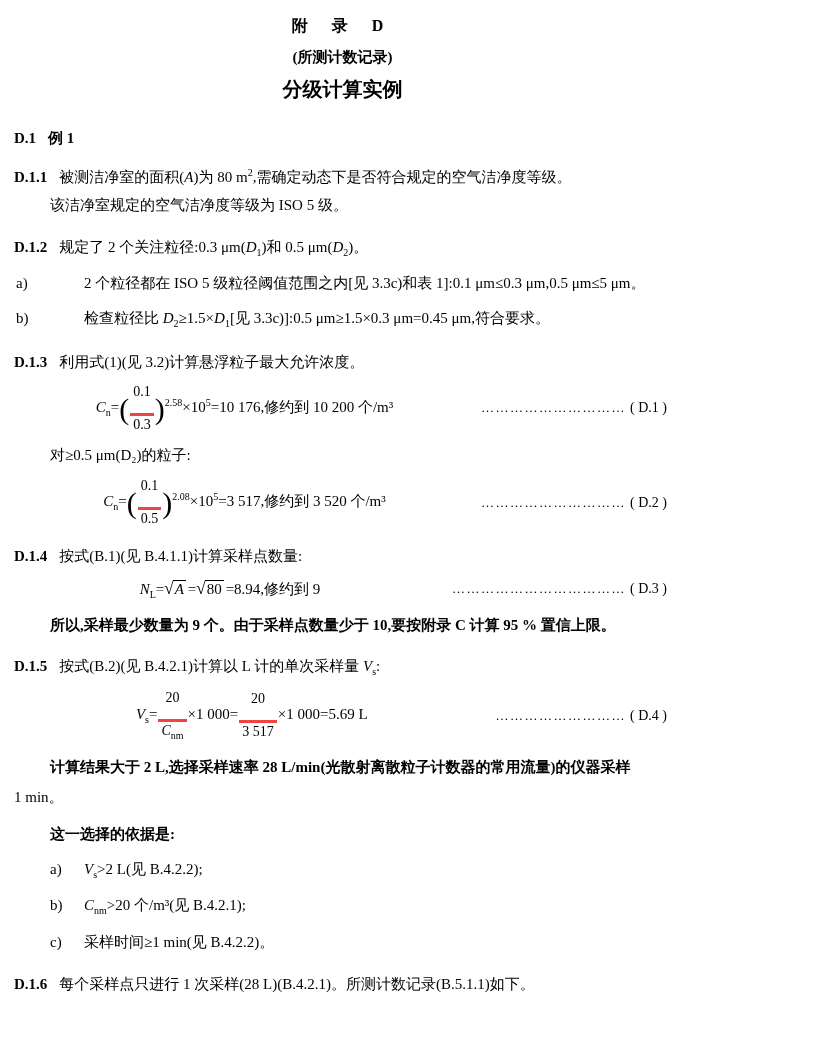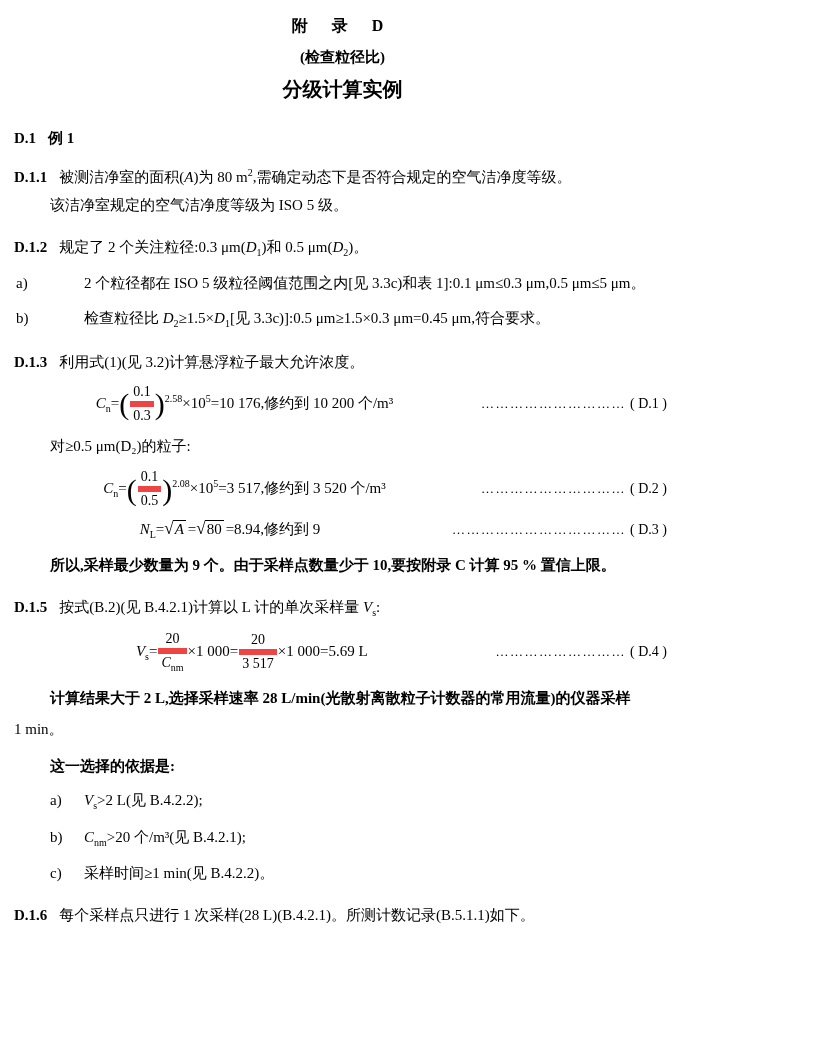--- a/index.html
+++ b/index.html
@@ -113,22 +113,22 @@
   .frac {
     display: inline-block;
     vertical-align: middle;
     text-align: center;
     line-height: 1.15;
     font-size: 14px;
     margin: 0 1px;
   }
   .frac .top {
     display: block;
-    border-bottom: 6px solid #ef4444;
-    padding: 0 3px 1px 3px;
+    border-bottom: 3px solid #ef4444;
+    padding: 0 3px 13px 3px;
   }
   .frac .bot {
     display: block;
     padding: 1px 3px 0 3px;
   }
   .paren-big {
     display: inline-block;
     font-size: 30px;
     vertical-align: middle;
     line-height: 0.85;
@@ -163,21 +163,21 @@
   }
   .tight { margin-top: 6px; }
 </style>
 </head>
 <body>
 
 <div class="page">
 
   <div class="title-block">
     <div class="title-main">附 录 D</div>
-    <div class="title-sub">(检查粒径比)</div>
+    <div class="title-sub">(所测计数记录)</div>
     <div class="title-sub2">分级计算实例</div>
   </div>
 
   <div class="sec">
     <span class="sec-head">D.1</span><span class="gap"></span><span class="sec-head">例 1</span>
   </div>
 
   <div class="clause">
     <span class="num">D.1.1</span><span class="gap"></span><span>被测洁净室的面积(</span><i>A</i><span>)为 80 m</span><span class="sup">2</span><span>,需确定动态下是否符合规定的空气洁净度等级。</span>
   </div>
@@ -211,20 +211,23 @@
   <div class="indent-2">对≥0.5 μm(D₂)的粒子:</div>
 
   <div class="formula-row">
     <div class="formula-center">
       <i>C</i><span class="sub">n</span>=<span class="paren-big">(</span><span class="frac"><span class="top">0.1</span><span class="bot">0.5</span></span><span class="paren-big">)</span><span class="sup">2.08</span><span>×10</span><span class="sup">5</span><span>=3 517,修约到 3 520 个/m³</span>
     </div>
     <span class="dots">…………………………</span>
     <span class="eqnum">( D.2 )</span>
   </div>
 
+  <div class="clause">
+    <span class="num">D.1.4</span><span class="gap"></span><span>按式(B.1)(见 B.4.1.1)计算采样点数量:</span>
+  </div>
 
   <div class="formula-row">
     <div class="formula-center">
       <i>N</i><span class="sub">L</span><span>=</span><span class="radic"><span class="sym">√</span><span class="arg"><i>A</i></span></span><span>=</span><span class="radic"><span class="sym">√</span><span class="arg">80</span></span><span>=8.94,修约到 9</span>
     </div>
     <span class="dots">………………………………</span>
     <span class="eqnum">( D.3 )</span>
   </div>
 
   <div class="note-line">所以,采样最少数量为 9 个。由于采样点数量少于 10,要按附录 C 计算 95 % 置信上限。</div>

